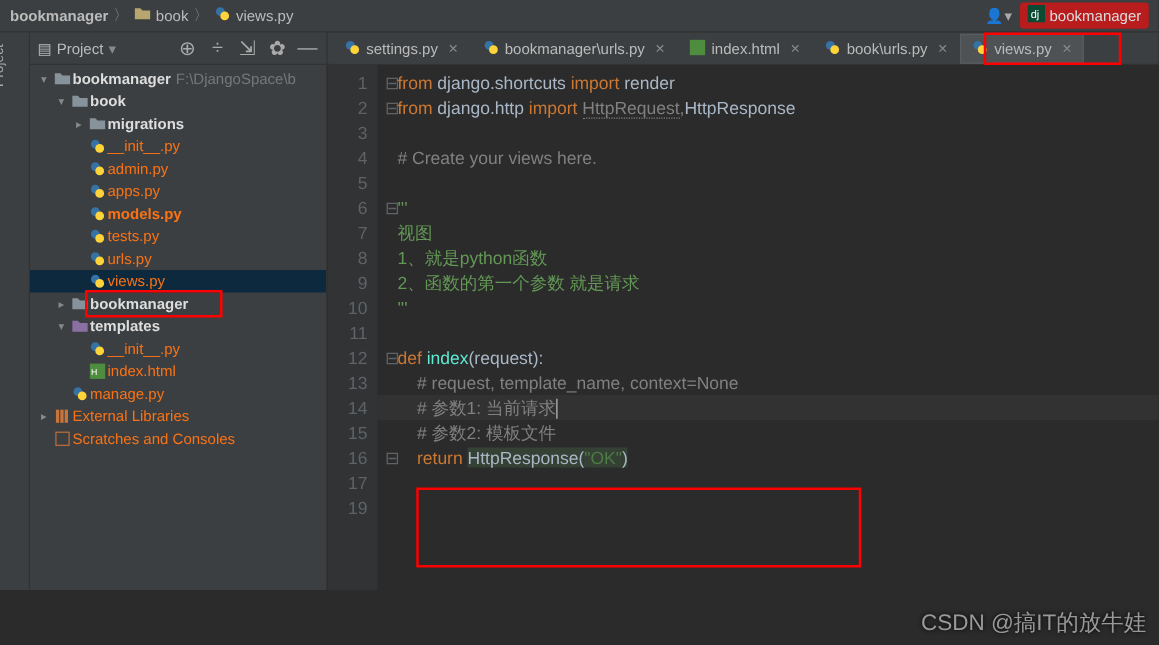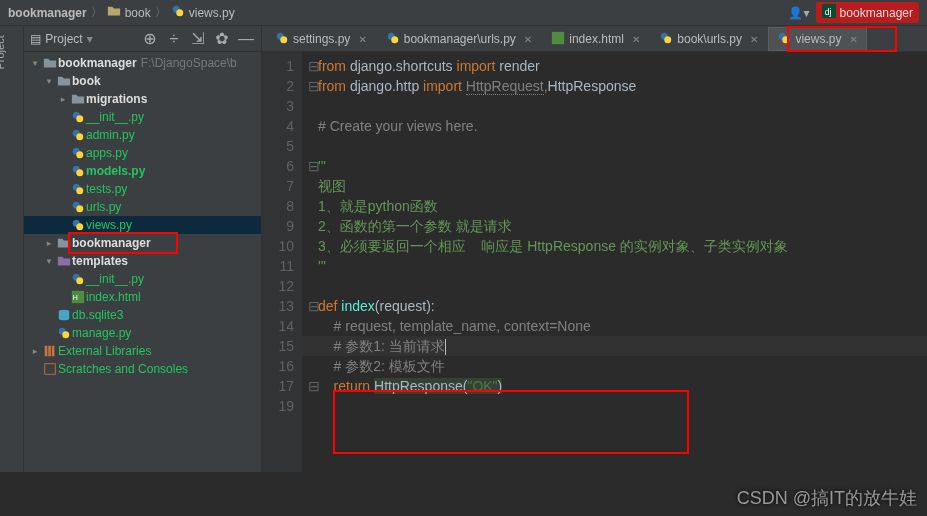--- a/index.html
+++ b/index.html
@@ -13,21 +13,21 @@
 .main { display:flex; height:446px; }
 .leftgutter { width:24px; background:#3c3f41; border-right:1px solid #323232; }
 .leftgutter .vlabel { transform:rotate(-90deg); font-size:11px; color:#aaa; position:relative; top:26px; left:-12px; white-space:nowrap; }
 .sidebar { width:238px; background:#3c3f41; border-right:1px solid #323232; display:flex; flex-direction:column; }
 .sidebar-head { height:26px; display:flex; align-items:center; padding:0 6px; border-bottom:1px solid #323232; gap:6px; }
 .sidebar-head .title { flex:1; font-size:12px; display:flex; align-items:center; gap:4px; }
 .sidebar-head .tool { width:18px; height:18px; display:flex; align-items:center; justify-content:center; color:#aaa; cursor:pointer; }
 .tree { font-size:12px; padding:2px 0; overflow:hidden; }
 .row { display:flex; align-items:center; height:18px; white-space:nowrap; padding-right:6px; }
 .row.selected { background:#0d293e; }
-.row .name { color:#22c55e; }
+.row .name { color:#f97316; }
 .row .hint { color:#777; margin-left:4px; }
 .row.bold .name { font-weight:bold; color:#ddd; }
 .row .ico-slot { width:16px; display:flex; align-items:center; justify-content:center; }
 .row .arrow { width:14px; display:flex; align-items:center; justify-content:center; color:#888; font-size:9px; }
 .editor-pane { flex:1; display:flex; flex-direction:column; background:#2b2b2b; }
 .tabs { height:26px; display:flex; align-items:flex-end; background:#3c3f41; border-bottom:1px solid #323232; padding-left:4px; gap:1px; }
 .tab { height:24px; display:flex; align-items:center; gap:4px; padding:0 8px; background:#3c3f41; font-size:12px; color:#bbb; cursor:pointer; border:1px solid transparent; }
 .tab.active { background:#4e5254; border:1px solid #5a5d5f; }
 .tab .close { color:#888; margin-left:4px; font-size:10px; }
 .code-area { flex:1; display:flex; font-family:Consolas,monospace; font-size:14px; overflow:hidden; position:relative; }
@@ -216,30 +216,20 @@
           <span class="name">__init__.py</span>
         </div>
       <div class="row" style="padding-left:46px;">
           <span class="ico-slot">
             <svg class="ico" viewBox="0 0 16 16">
               <rect width="14" height="14" x="1" y="1" fill="#4e8d3f"></rect>
               <text x="2" y="11" font-size="8" fill="#fff">H</text>
             </svg>
           </span>
           <span class="name">index.html</span>
-        </div>
-      <div class="row" style="padding-left:32px;">
-          <span class="ico-slot">
-            <svg class="ico" viewBox="0 0 16 16">
-              <ellipse cx="8" cy="4" rx="6" ry="2" fill="#47a5c6"></ellipse>
-              <rect x="2" y="4" width="12" height="8" fill="#47a5c6"></rect>
-              <ellipse cx="8" cy="12" rx="6" ry="2" fill="#47a5c6"></ellipse>
-            </svg>
-          </span>
-          <span class="name">db.sqlite3</span>
         </div>
       <div class="row" style="padding-left:32px;">
           <span class="ico-slot">
             <svg class="ico" viewBox="0 0 16 16">
               <circle cx="6" cy="6" r="4" fill="#3573a6"></circle>
               <circle cx="10" cy="10" r="4" fill="#ffd43b"></circle>
             </svg>
           </span>
           <span class="name">manage.py</span>
         </div>
@@ -332,21 +322,20 @@
       <div class="code">
         <div class="line"><span class="fold">⊟</span><span class="kw">from </span><span class="id">django.shortcuts </span><span class="kw">import </span><span class="id">render</span></div>
         <div class="line"><span class="fold">⊟</span><span class="kw">from </span><span class="id">django.http </span><span class="kw">import </span><span class="grey underline-err">HttpRequest</span><span class="grey">,</span><span class="id">HttpResponse</span></div>
         <div class="line"></div>
         <div class="line"><span class="fold"></span><span class="grey"># Create your views here.</span></div>
         <div class="line"></div>
         <div class="line"><span class="fold">⊟</span><span class="cmt">'''</span></div>
         <div class="line"><span class="fold"></span><span class="cmt">视图</span></div>
         <div class="line"><span class="fold"></span><span class="cmt">1、就是python函数</span></div>
         <div class="line"><span class="fold"></span><span class="cmt">2、函数的第一个参数 就是请求</span></div>
-        <div class="line"><span class="fold"></span><span class="cmt">3、必须要返回一个相应    响应是 HttpResponse 的实例对象、子类实例对象</span></div>
         <div class="line"><span class="fold"></span><span class="cmt">'''</span></div>
         <div class="line"></div>
         <div class="line"><span class="fold">⊟</span><span class="kw">def </span><span class="fn">index</span><span class="id">(request):</span></div>
         <div class="line"><span class="fold"></span>    <span class="grey"># request, template_name, context=None</span></div>
         <div class="line hl"><span class="fold"></span>    <span class="grey"># 参数1: 当前请求</span><span style="border-left:1px solid #bbb;height:16px;display:inline-block;vertical-align:middle;"></span></div>
         <div class="line"><span class="fold"></span>    <span class="grey"># 参数2: 模板文件</span></div>
         <div class="line"><span class="fold">⊟</span>    <span class="kw">return </span><span class="id hl-bg">HttpResponse(</span><span class="str hl-bg">"OK"</span><span class="id hl-bg">)</span></div>
       </div>
     </div>
   </div>

